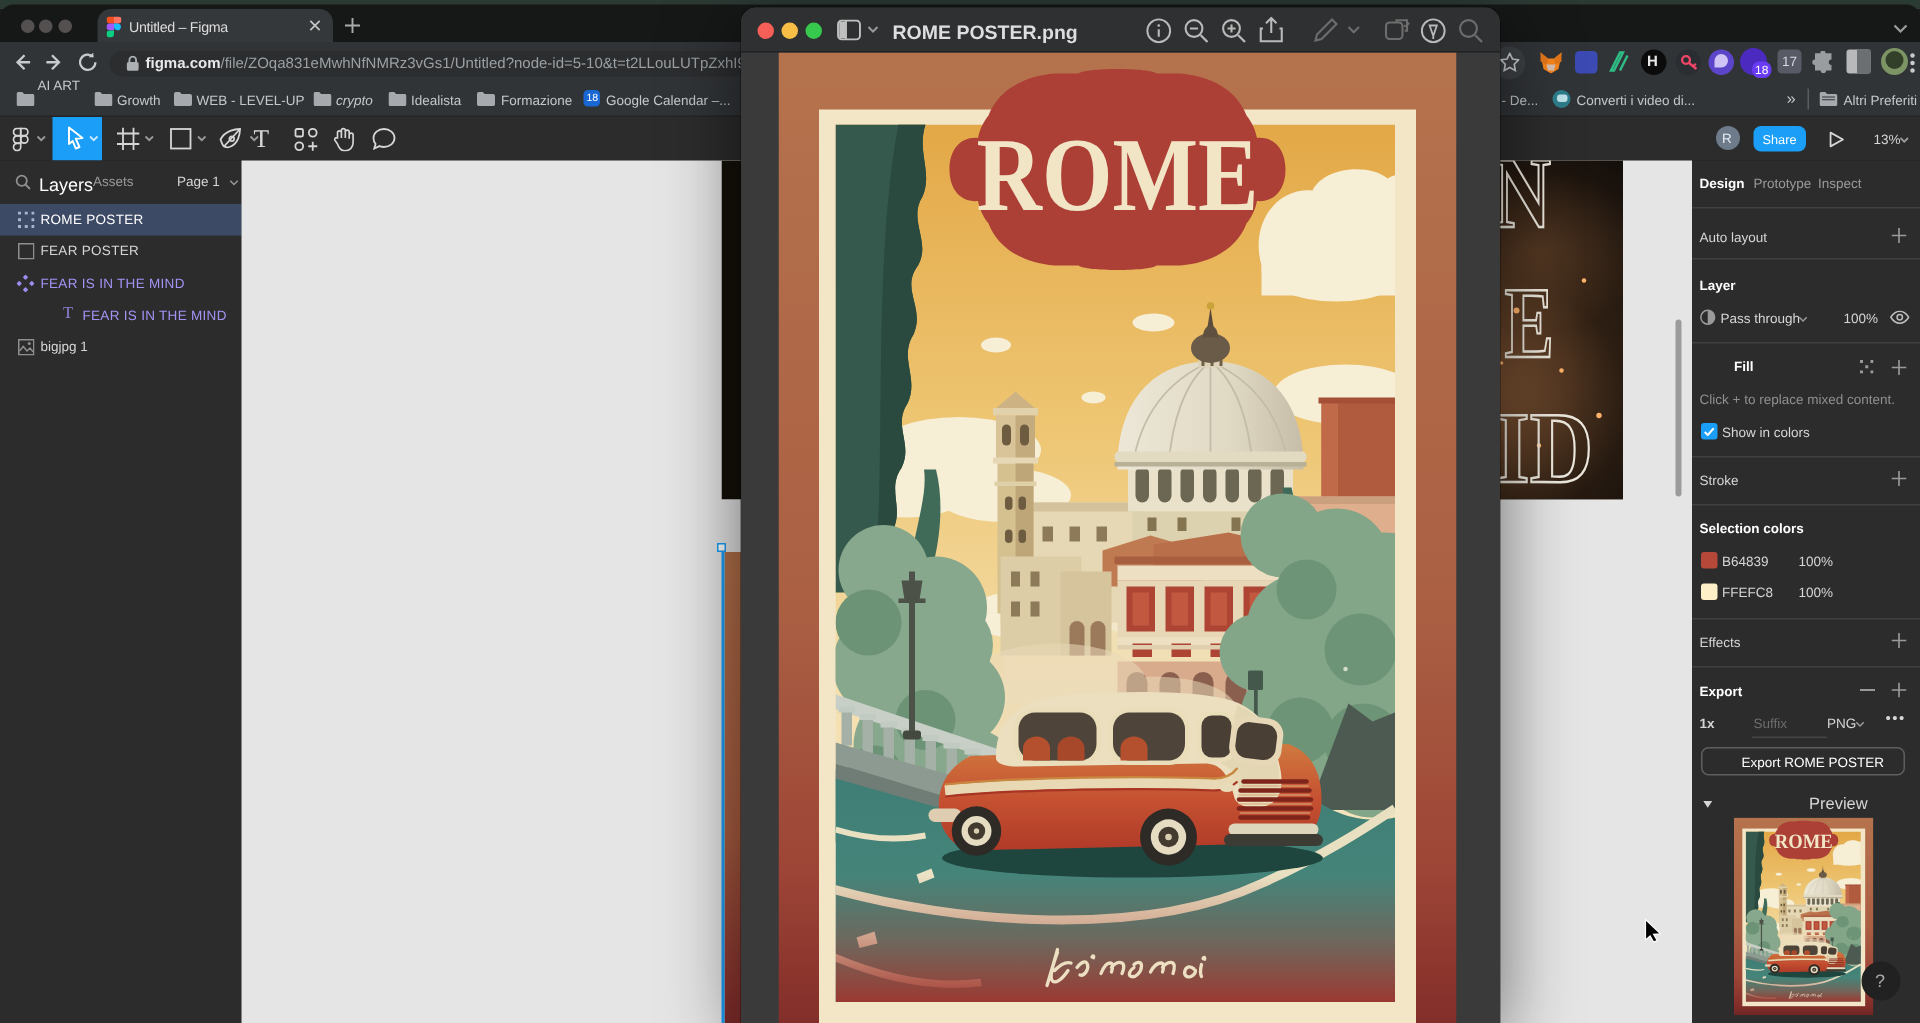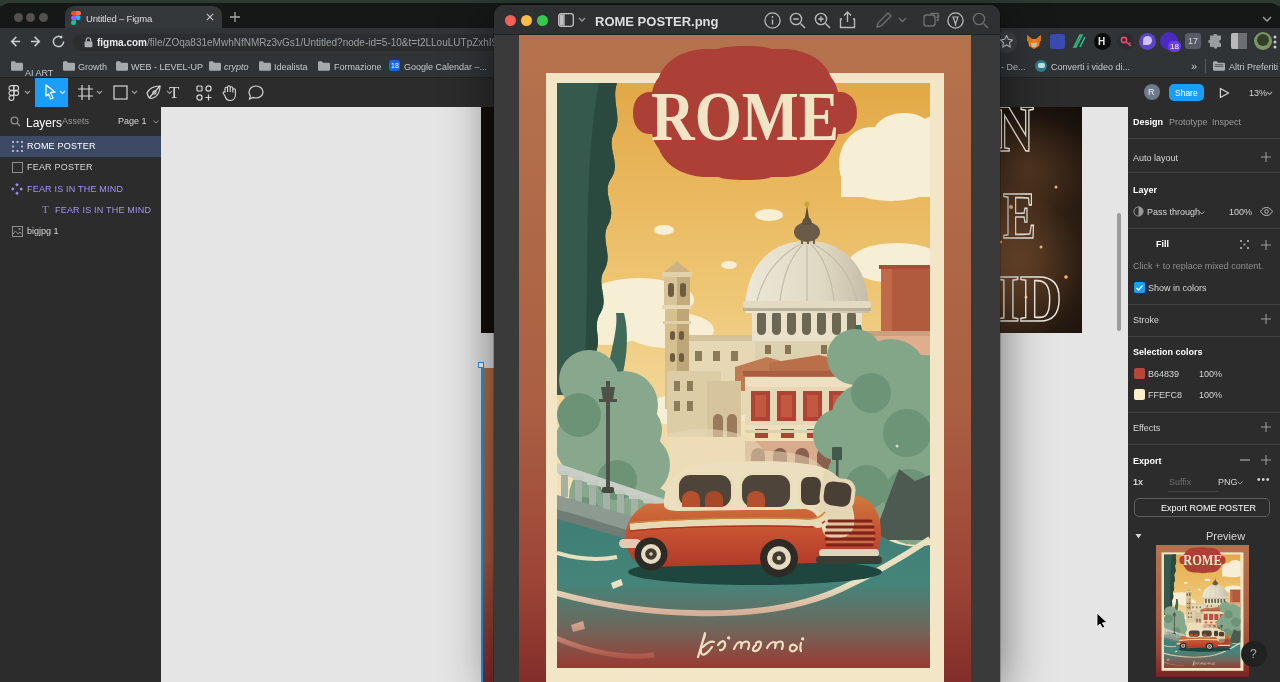--- a/index.html
+++ b/index.html
@@ -464,21 +464,21 @@
       <circle cx="2" cy="2" r="1.5" fill="#c8cbce"></circle>
       <circle cx="2" cy="7" r="1.5" fill="#c8cbce"></circle>
       <circle cx="2" cy="12" r="1.5" fill="#c8cbce"></circle>
     </svg>
 
 <div class="abs" style="left:0;top:56px;width:1280px;height:22px;background:#313437;"></div>
 <div class="abs" style="left:0;top:77px;width:1280px;height:1px;background:#222426;"></div>
 <svg class="abs" style="left:11px;top:61px;" width="12" height="10" viewBox="0 0 14 11">
       <path d="M0 1.5A1.5 1.5 0 0 1 1.5 0h3l1.4 1.6h6.6A1.5 1.5 0 0 1 14 3.1v6.4a1.5 1.5 0 0 1-1.5 1.5h-11A1.5 1.5 0 0 1 0 9.5z" fill="#a6a9ad"></path>
     </svg>
-<div class="abs txt" style="left:25px;top:68px;font-size:9px;color:#c5c8cb;">AI ART</div>
+<div class="abs txt" style="left:25px;top:52px;font-size:9px;color:#c5c8cb;">AI ART</div>
 <svg class="abs" style="left:63px;top:61px;" width="12" height="10" viewBox="0 0 14 11">
       <path d="M0 1.5A1.5 1.5 0 0 1 1.5 0h3l1.4 1.6h6.6A1.5 1.5 0 0 1 14 3.1v6.4a1.5 1.5 0 0 1-1.5 1.5h-11A1.5 1.5 0 0 1 0 9.5z" fill="#a6a9ad"></path>
     </svg>
 <div class="abs txt" style="left:78px;top:62px;font-size:9px;color:#c5c8cb;">Growth</div>
 <svg class="abs" style="left:116px;top:61px;" width="12" height="10" viewBox="0 0 14 11">
       <path d="M0 1.5A1.5 1.5 0 0 1 1.5 0h3l1.4 1.6h6.6A1.5 1.5 0 0 1 14 3.1v6.4a1.5 1.5 0 0 1-1.5 1.5h-11A1.5 1.5 0 0 1 0 9.5z" fill="#a6a9ad"></path>
     </svg>
 <div class="abs txt" style="left:131px;top:62px;font-size:9px;color:#c5c8cb;">WEB - LEVEL-UP</div>
 <svg class="abs" style="left:209px;top:61px;" width="12" height="10" viewBox="0 0 14 11">
       <path d="M0 1.5A1.5 1.5 0 0 1 1.5 0h3l1.4 1.6h6.6A1.5 1.5 0 0 1 14 3.1v6.4a1.5 1.5 0 0 1-1.5 1.5h-11A1.5 1.5 0 0 1 0 9.5z" fill="#a6a9ad"></path>

